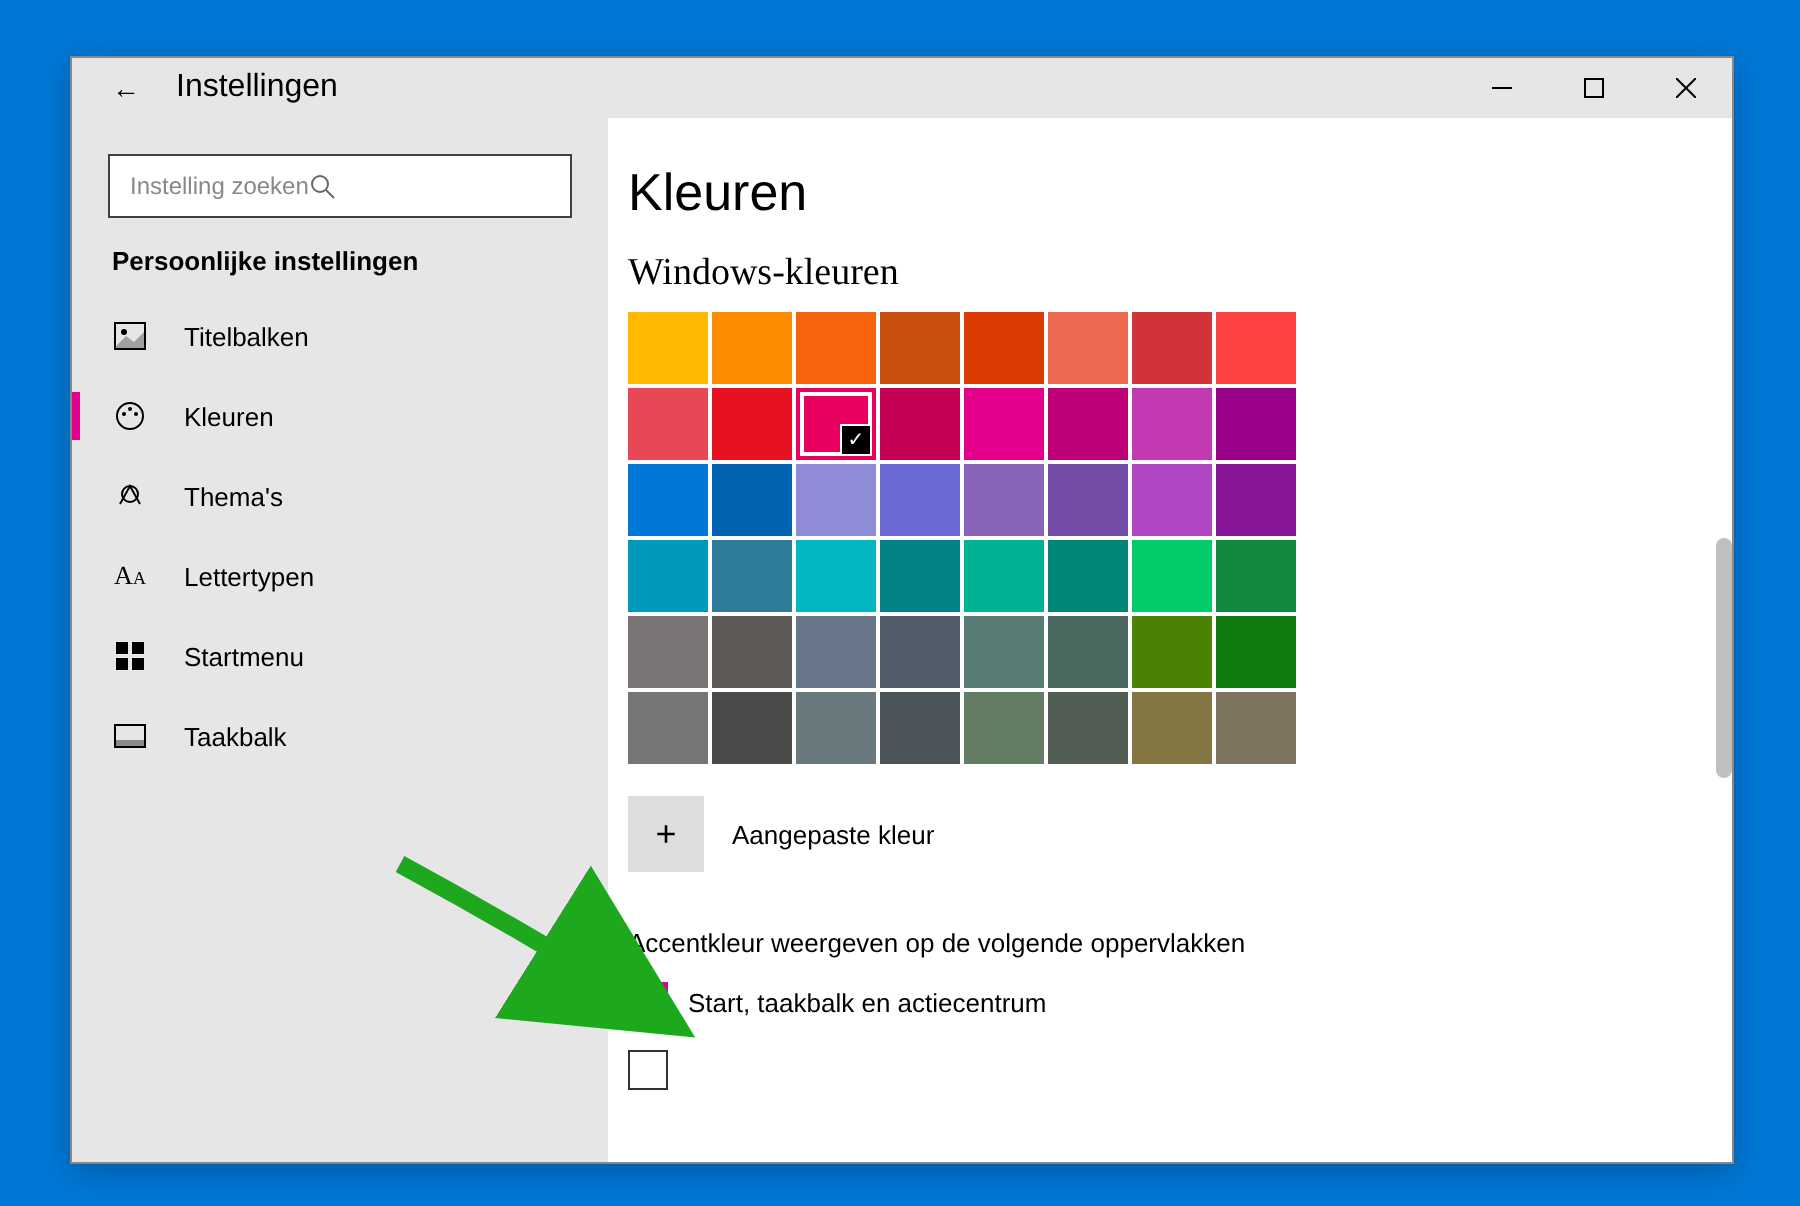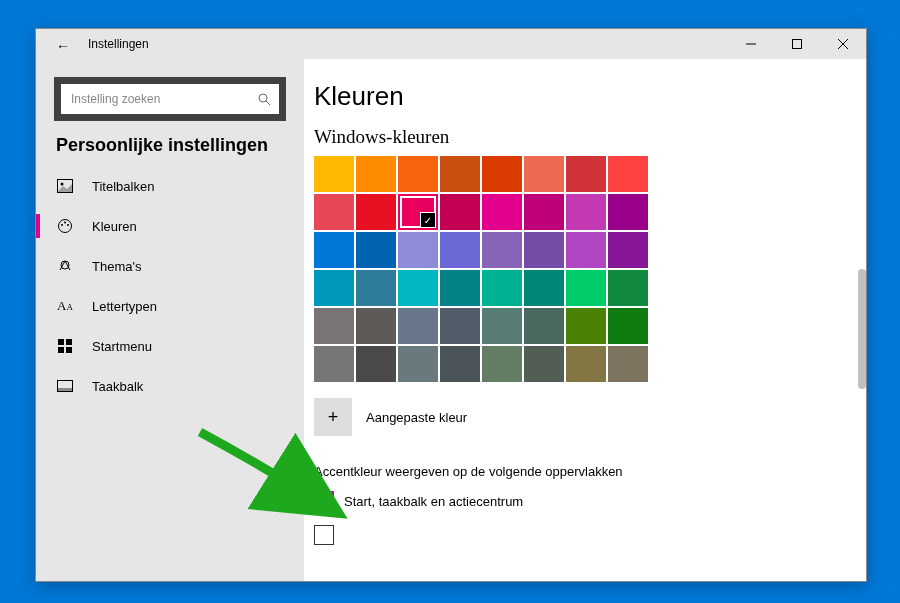--- a/index.html
+++ b/index.html
@@ -21,37 +21,37 @@
     position:absolute;left:35px;top:28px;width:830px;height:552px;
     background:#fff;border:1px solid #888;
     display:flex;flex-direction:column;
     box-shadow:0 4px 16px rgba(0,0,0,.25);
   }
   .titlebar{
     height:30px;display:flex;align-items:center;padding:0 0 0 20px;
     background:var(--sidebar);
   }
   .titlebar .back-arrow{font-size:14px;margin-right:18px;}
-  .title-text{font-size:12px;text-align:center;}
+  .title-text{font-size:16px;text-align:center;}
   .win-controls{margin-left:auto;display:flex;}
   .wc-btn{width:46px;height:30px;display:flex;align-items:center;justify-content:center;font-size:11px;}
   .body{flex:1;display:flex;min-height:0;}
   .sidebar{
     width:268px;background:var(--sidebar);
     padding:10px 0;
     position:relative;
   }
   .home-row{display:flex;align-items:center;height:42px;padding:0 20px;}
   .icon-slot{width:18px;display:flex;justify-content:center;margin-right:18px;}
   .search-box{
-    margin:8px 18px 14px 18px;height:30px;border:7px solid #404040;
+    margin:8px 18px 14px 18px;height:30px;border:1px solid #404040;
     background:#fff;display:flex;align-items:center;padding:0 8px 0 10px;
-    font-size:12px;color:#888;justify-content:space-between;
-  }
-  .cat-header{padding:0 20px;font-weight:600;font-size:18px;margin:6px 0 10px;}
+    font-size:12px;color:#888;justify-content:flex-start;
+  }
+  .cat-header{padding:0 20px;font-weight:600;font-size:13px;margin:6px 0 10px;}
   .nav-item{display:flex;align-items:center;height:40px;padding:0 20px;position:relative;font-size:13px;}
   .nav-item.selected::before{
     content:"";position:absolute;left:0;top:8px;bottom:8px;width:4px;background:var(--accent);
   }
   .content{flex:1;padding:20px 26px 0 10px;overflow:auto;position:relative;}
   .h1{font-size:26px;font-weight:400;margin:2px 0 14px;}
   .sub{font-size:19px;margin:0 0 8px;font-family:Liberation Serif, serif;}
   .swatch-grid{
     display:grid;grid-template-columns:repeat(8,40px);grid-auto-rows:36px;gap:2px;
     width:max-content;margin-bottom:16px;

